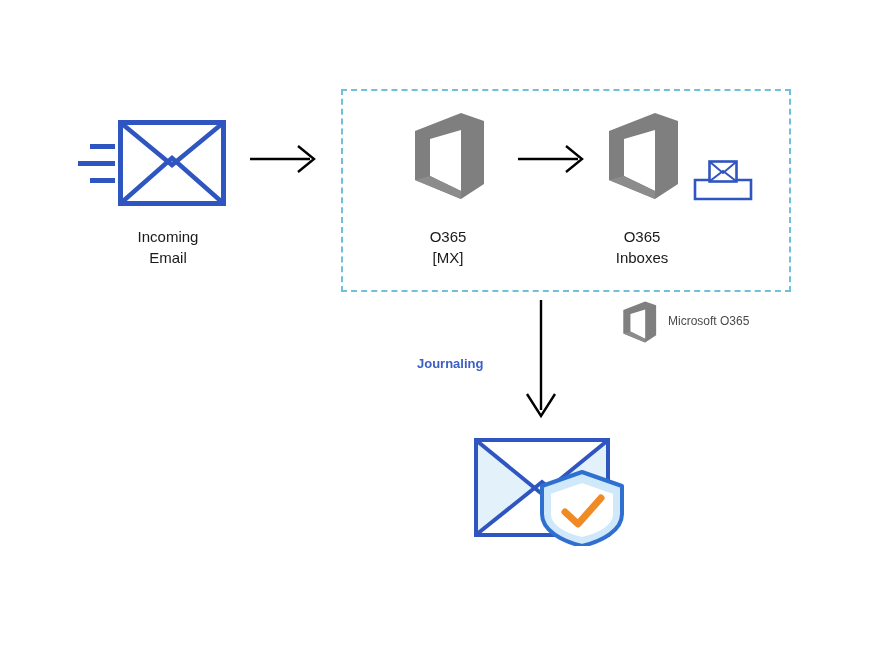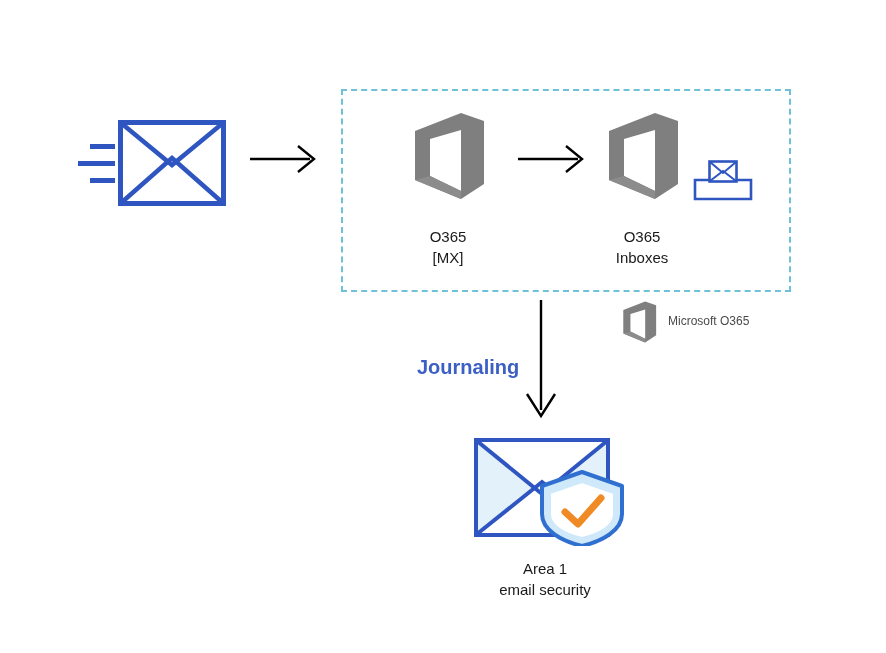--- a/index.html
+++ b/index.html
@@ -29,21 +29,21 @@
   .dashed-zone {
     position: absolute;
     border: 2px dashed #6ec1d8;
     box-sizing: border-box;
     background: transparent;
   }
   .journaling-label {
     position: absolute;
     color: #3b5fc4;
     font-weight: bold;
-    font-size: 20px;
+    font-size: 13px;
     font-family: "Liberation Sans", sans-serif;
     white-space: nowrap;
   }
   .legend-label {
     position: absolute;
     color: #4a4a4a;
     font-size: 12px;
     font-family: "Liberation Sans", sans-serif;
     white-space: nowrap;
   }
@@ -64,20 +64,22 @@
     <rect x="6" y="23" width="37" height="5" fill="#2f55c0"></rect>
     <rect x="18" y="40" width="25" height="5" fill="#2f55c0"></rect>
   </svg>
 
   <svg class="svg-abs" style="left:118px; top:120px;" width="108" height="86" viewBox="0 0 108 86">
     <rect x="2.5" y="2.5" width="103" height="81" fill="#ffffff" stroke="#2f55c0" stroke-width="5"></rect>
     <path d="M3 3 L54 45 L105 3" fill="none" stroke="#2f55c0" stroke-width="4.5" stroke-linejoin="miter"></path>
     <path d="M3 83 L54 38 L105 83" fill="none" stroke="#2f55c0" stroke-width="4.5" stroke-linejoin="miter"></path>
   </svg>
 
+  <div class="node-label" style="left:88px; top:226px; width:160px;">Incoming
+Email</div>
 
   <svg class="svg-abs" style="left:248px; top:142px;" width="72" height="34" viewBox="0 0 72 34">
     <line x1="2" y1="17" x2="62" y2="17" stroke="#000000" stroke-width="2.4"></line>
     <path d="M50 4 L66 17 L50 30" fill="none" stroke="#000000" stroke-width="2.4" stroke-linejoin="miter" stroke-linecap="butt"></path>
   </svg>
 
   <svg class="svg-abs" style="left:406px; top:110px;" width="84" height="92" viewBox="0 0 84 92">
 
     <path d="M9 21 L55 3 L78 11 L78 74 L55 89 L9 70 Z" fill="#7f7f7f"></path>
 
@@ -138,16 +140,14 @@
     <path d="M7 7 L72 60 L137 7" fill="none" stroke="#2f55c0" stroke-width="4" stroke-linejoin="miter"></path>
     <path d="M7 100 L72 48 L137 100" fill="none" stroke="#2f55c0" stroke-width="4" stroke-linejoin="miter"></path>
 
     <path d="M112 38 L152 52 L152 80 C152 96 133 107 112 112 C91 107 72 96 72 80 L72 52 Z" fill="#cfe9fb" stroke="#2f6fd0" stroke-width="4" stroke-linejoin="round"></path>
 
     <path d="M112 48 L144 59 L144 80 C144 92 129 100 112 104 C95 100 80 92 80 80 L80 59 Z" fill="#ffffff" stroke="#cfe9fb" stroke-width="2" stroke-linejoin="round"></path>
 
     <path d="M95 78 L108 90 L131 64" fill="none" stroke="#f08a24" stroke-width="7" stroke-linecap="round" stroke-linejoin="round"></path>
   </svg>
 
-  <div class="node-label" style="left:465px; top:558px; width:160px;">Area 1
-email security</div>
 
 </div>
 
 </body></html>

